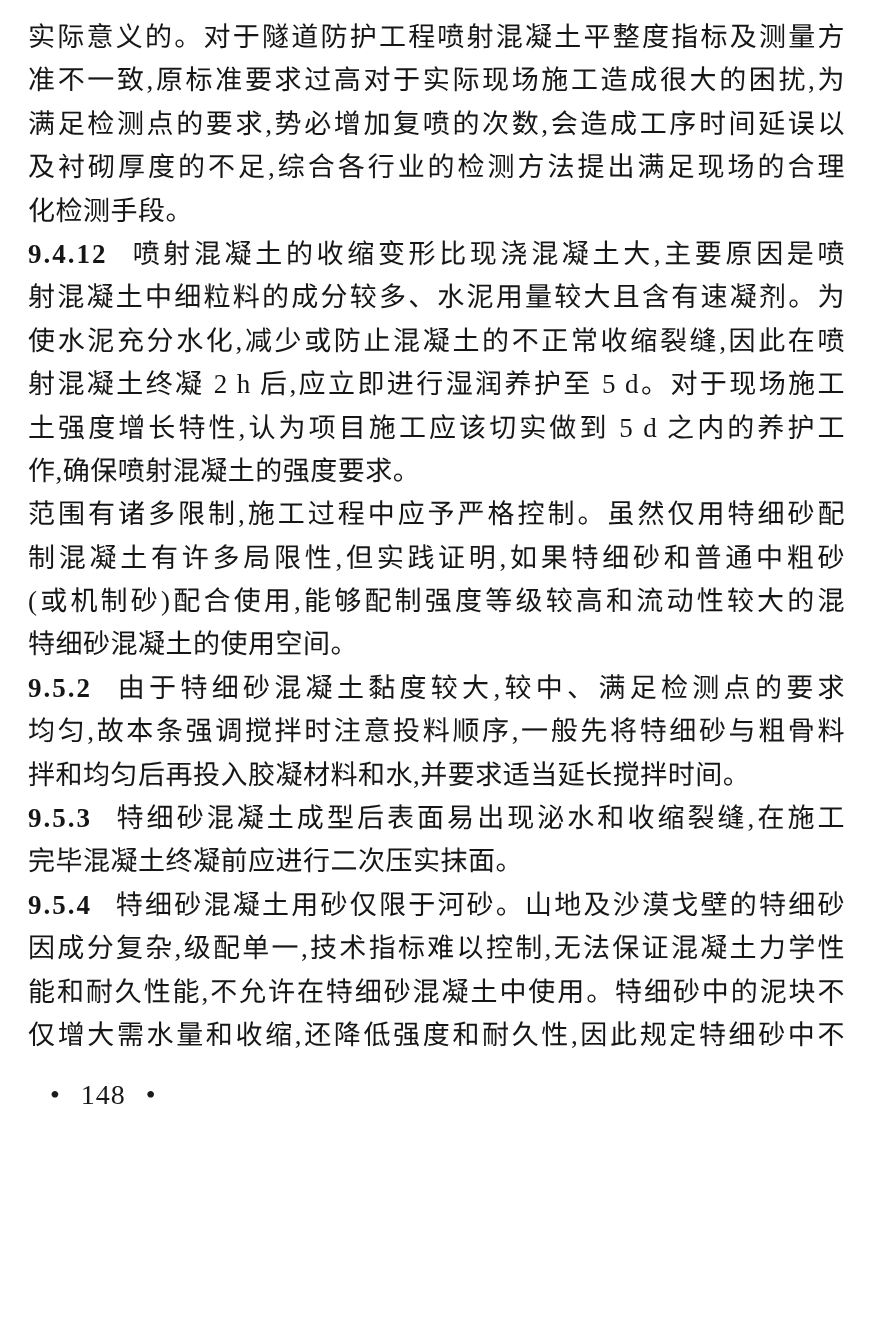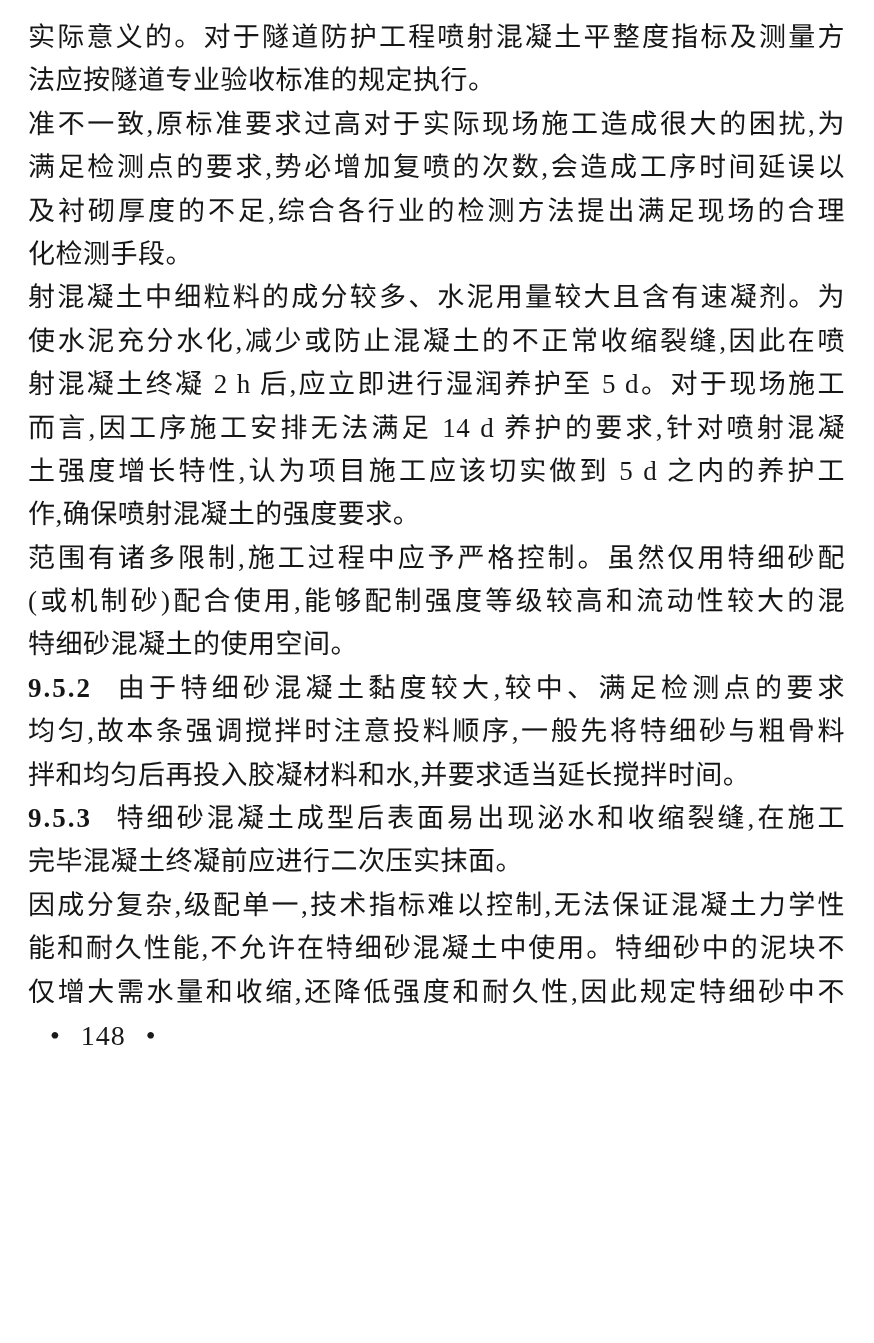--- a/index.html
+++ b/index.html
@@ -39,59 +39,60 @@
   .line.ind {
     text-indent: 56px;
   }
   .num {
     font-weight: bold;
     letter-spacing: 2px;
     margin-right: 22px;
     white-space: nowrap;
   }
   .footer-line {
-    margin-top: 0;
+    margin-top: 16px;
     padding-left: 22px;
     font-size: 28px;
     line-height: 43.4px;
     letter-spacing: 1px;
     word-spacing: 12px;
     color: #1a1a1a;
     text-align: left;
   }
 </style>
 </head>
 <body>
 
 <div class="page">
 
   <div class="line full"><span>实际意义的。对于隧道防护工程喷射混凝土平整度指标及测量方</span></div>
-  <div class="line"><span>法应按隧道专业验收标准的规定执行。</span></div>
   <div class="line full"><span>准不一致,原标准要求过高对于实际现场施工造成很大的困扰,为</span></div>
   <div class="line full"><span>满足检测点的要求,势必增加复喷的次数,会造成工序时间延误以</span></div>
   <div class="line full"><span>及衬砌厚度的不足,综合各行业的检测方法提出满足现场的合理</span></div>
   <div class="line"><span>化检测手段。</span></div>
 
+  <div class="line full"><b class="num">9.4.12</b><span>喷射混凝土的收缩变形比现浇混凝土大,主要原因是喷</span></div>
   <div class="line full"><span>射混凝土中细粒料的成分较多、水泥用量较大且含有速凝剂。为</span></div>
   <div class="line full"><span>使水泥充分水化,减少或防止混凝土的不正常收缩裂缝,因此在喷</span></div>
   <div class="line full"><span>射混凝土终凝 2 h 后,应立即进行湿润养护至 5 d。对于现场施工</span></div>
-  <div class="line full"><span>而言,因工序施工安排无法满足 14 d 养护的要求,针对喷射混凝</span></div>
   <div class="line full"><span>土强度增长特性,认为项目施工应该切实做到 5 d 之内的养护工</span></div>
   <div class="line"><span>作,确保喷射混凝土的强度要求。</span></div>
 
   <div class="line full"><span>范围有诸多限制,施工过程中应予严格控制。虽然仅用特细砂配</span></div>
+  <div class="line full"><span>制混凝土有许多局限性,但实践证明,如果特细砂和普通中粗砂</span></div>
   <div class="line full"><span>(或机制砂)配合使用,能够配制强度等级较高和流动性较大的混</span></div>
   <div class="line"><span>特细砂混凝土的使用空间。</span></div>
 
   <div class="line full"><b class="num">9.5.2</b><span>由于特细砂混凝土黏度较大,较中、满足检测点的要求</span></div>
   <div class="line full"><span>均匀,故本条强调搅拌时注意投料顺序,一般先将特细砂与粗骨料</span></div>
   <div class="line"><span>拌和均匀后再投入胶凝材料和水,并要求适当延长搅拌时间。</span></div>
 
   <div class="line full"><b class="num">9.5.3</b><span>特细砂混凝土成型后表面易出现泌水和收缩裂缝,在施工</span></div>
   <div class="line"><span>完毕混凝土终凝前应进行二次压实抹面。</span></div>
 
+  <div class="line full"><b class="num">9.5.4</b><span>特细砂混凝土用砂仅限于河砂。山地及沙漠戈壁的特细砂</span></div>
   <div class="line full"><span>因成分复杂,级配单一,技术指标难以控制,无法保证混凝土力学性</span></div>
   <div class="line full"><span>能和耐久性能,不允许在特细砂混凝土中使用。特细砂中的泥块不</span></div>
   <div class="line full"><span>仅增大需水量和收缩,还降低强度和耐久性,因此规定特细砂中不</span></div>
 
   <div class="footer-line"><span>• 148 •</span></div>
 
 </div>
 
 </body></html>

